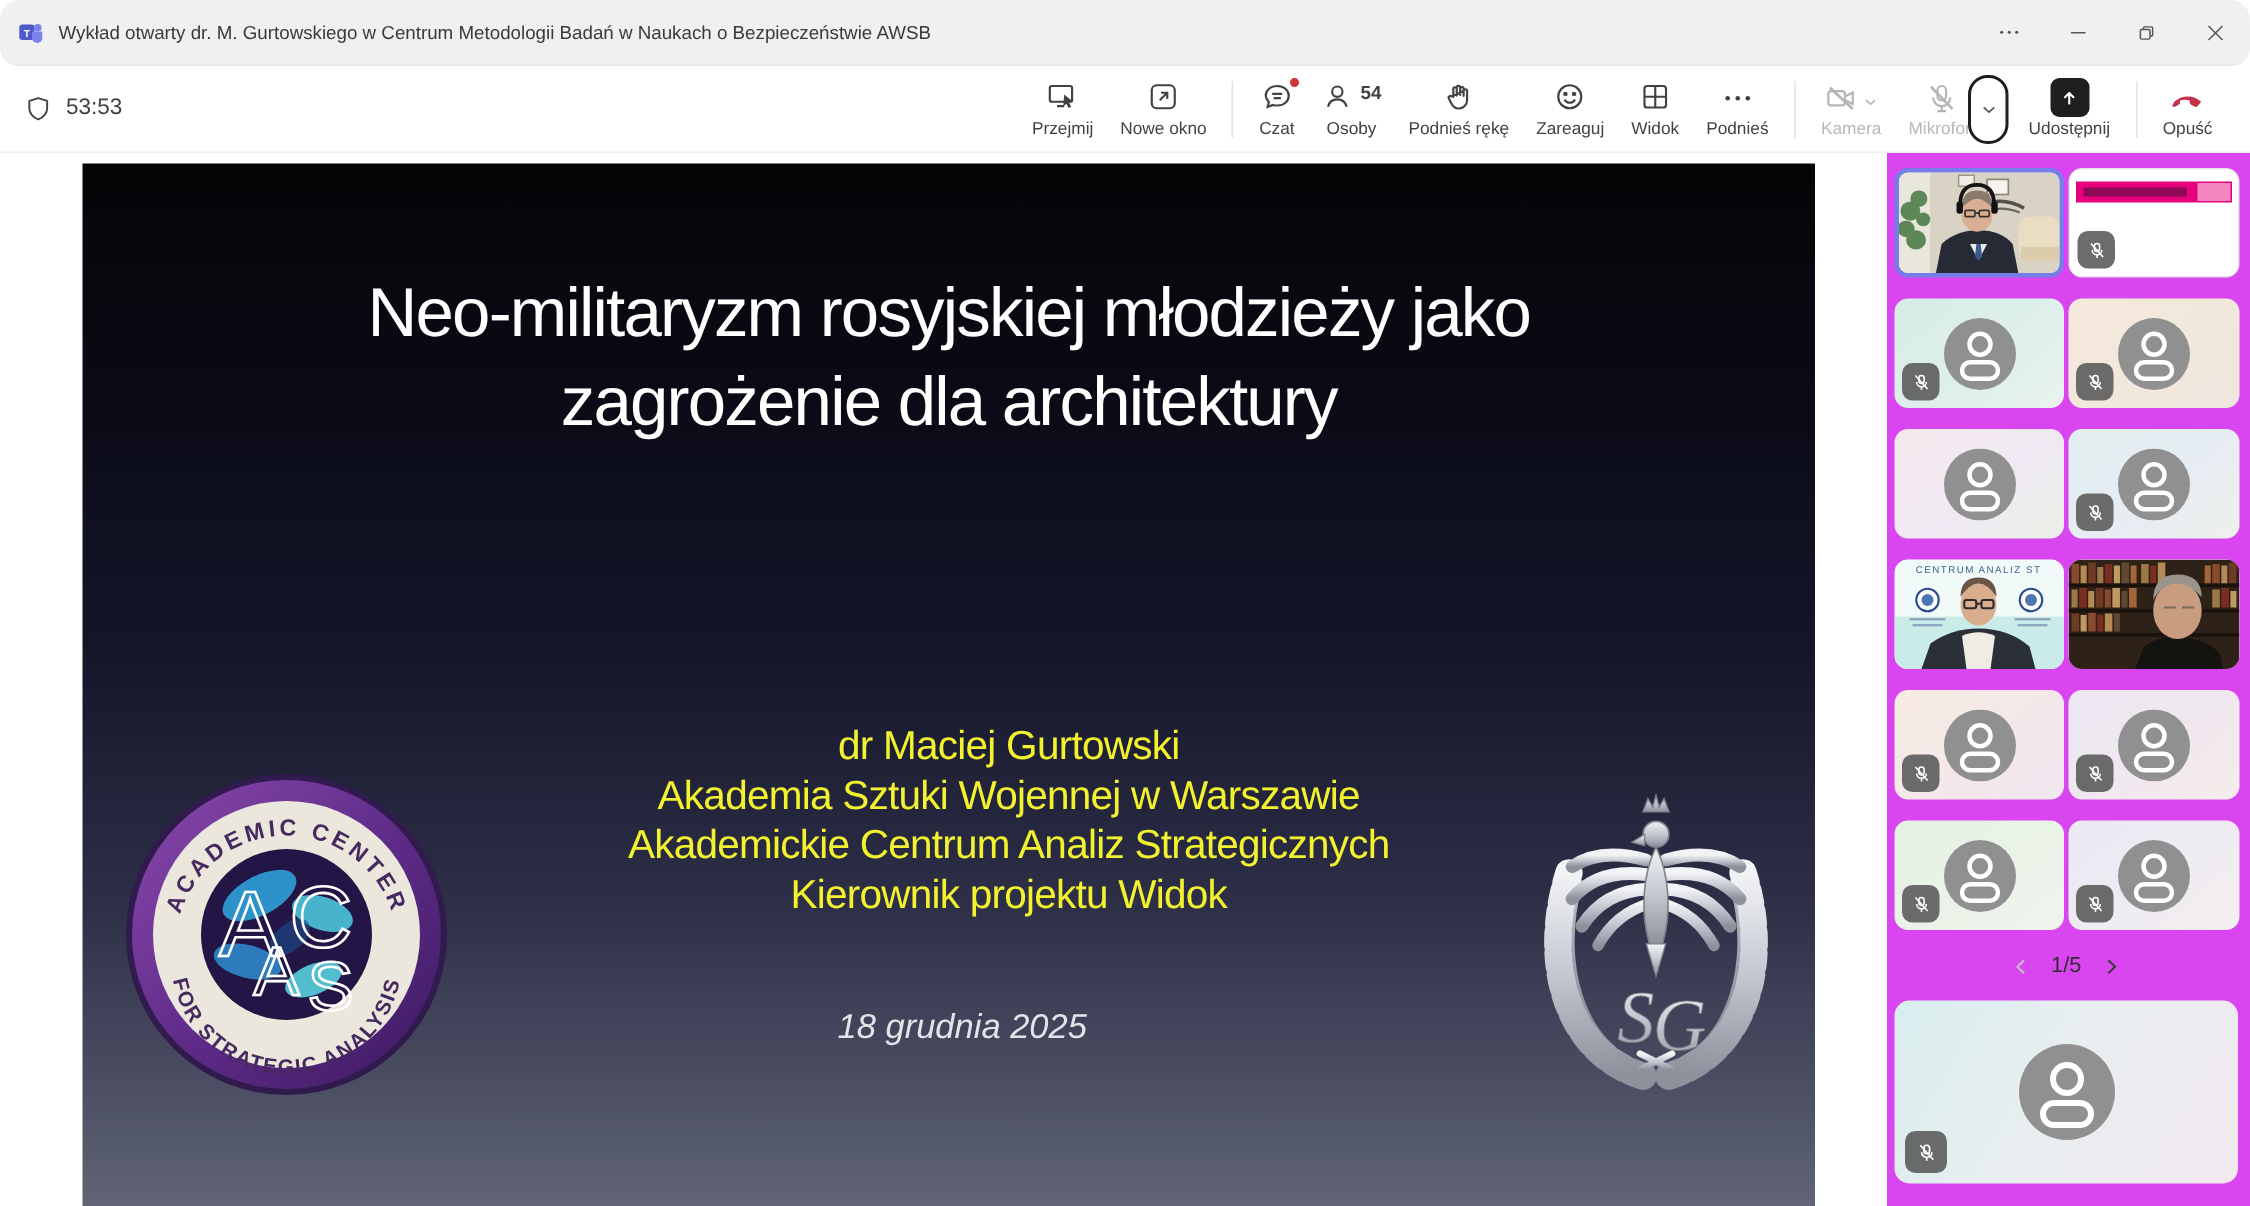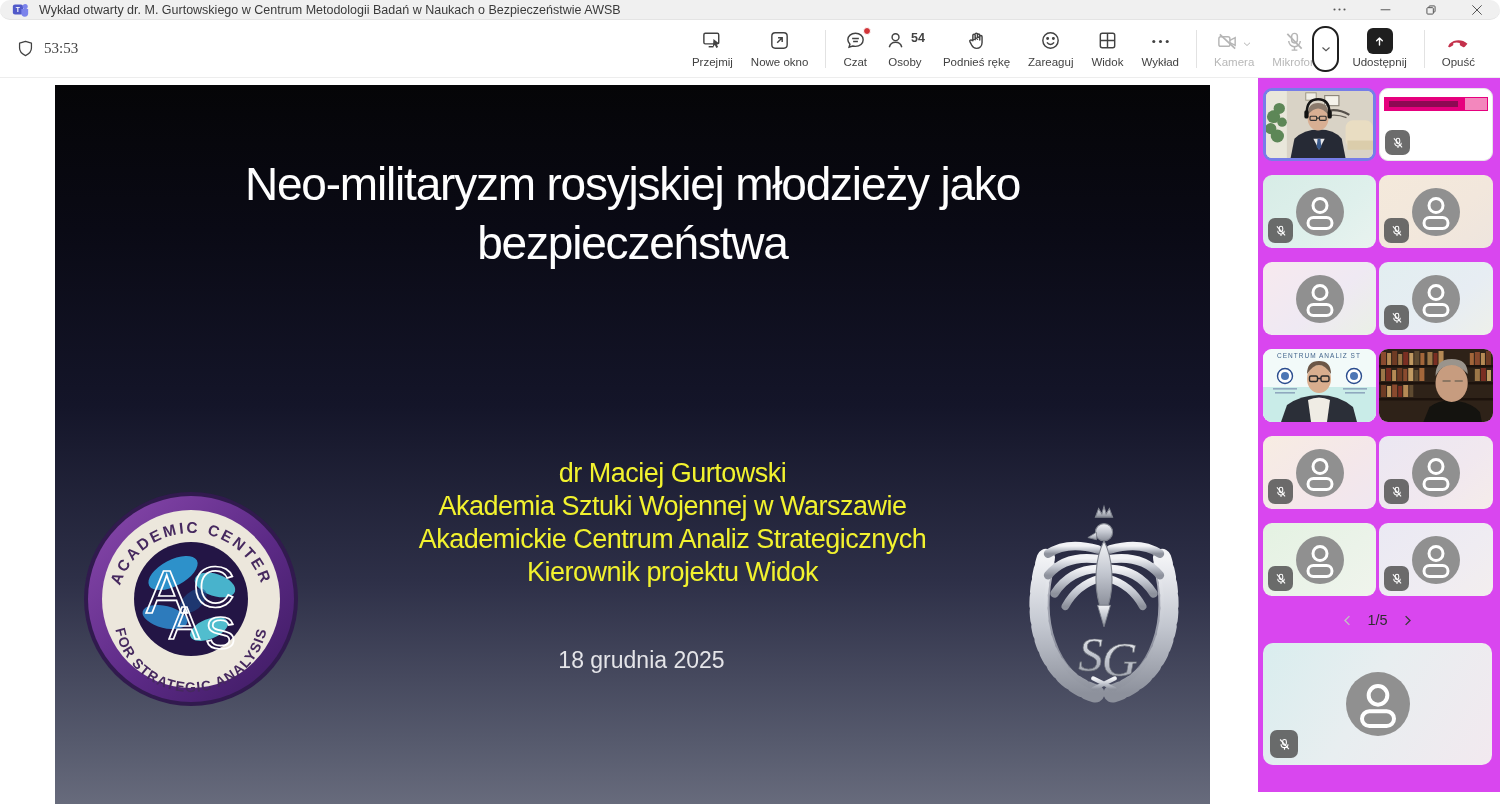--- a/index.html
+++ b/index.html
@@ -1,30 +1,30 @@
 <!DOCTYPE html>
 <html><head>
 <meta charset="utf-8">
 <style>
   * { margin:0; padding:0; box-sizing:border-box; }
   html,body { width:1500px; height:804px; overflow:hidden; background:#fff;
     font-family:"Liberation Sans", sans-serif; }
 
   
-  .titlebar { height:20px; background:#f0f0f0; display:flex; align-items:center;
+  .titlebar { height:44px; background:#f0f0f0; display:flex; align-items:center;
     padding-left:12px; border-bottom:1px solid #e4e4e4;border-radius:13px; }
   .titlebar .app-icon { width:17px; height:17px; margin-right:10px; flex:0 0 auto; }
   .titlebar .wtitle { font-size:12.5px; color:#3a3a3a; white-space:nowrap; }
   .titlebar .spacer { flex:1; }
   .winbtn { width:46px; height:31px; display:flex; align-items:center; justify-content:center; color:#555; }
 
   
   .toolbar { height:58px; background:#fff; display:flex; align-items:center;
     padding:0 10px 0 16px; border-bottom:1px solid #ededed; }
-  .timer { display:flex; align-items:center; gap:9px; color:#424242; font-size:15px;font-family:Liberation Serif, serif; }
+  .timer { display:flex; gap:9px; color:#424242; font-size:15px; }
   .tb-spacer { flex:1; }
   .btn { display:flex; flex-direction:column; align-items:center; gap:3px; padding:0 9px; cursor:default; }
   .iconrow { display:flex; align-items:flex-start; height:24px; position:relative; }
   .btn .lbl { font-size:11.5px; color:#424242; white-space:nowrap; }
   .btn.disabled .lbl { color:#b8b8b8; }
   .vsep { width:1px; height:38px; background:#e2e2e2; margin:0 8px; }
   .reddot { position:absolute; top:-2px; right:-4px; width:8px; height:8px; border-radius:50%;
     background:#d13438; border:1.5px solid #fff; }
   .count { font-size:12.5px; font-weight:700; color:#424242; margin-left:3px; margin-top:2px; }
   .chev-mini { margin-left:2px; margin-top:6px; }
@@ -36,21 +36,21 @@
   
   .main { display:flex; height:714px; }
   .stage { position:relative; width:1258px; height:714px; background:#fff; }
   .slide { position:absolute; left:55px; top:7px; width:1155px; height:801px;
     background:linear-gradient(180deg,#050507 0%,#0a0a15 18%,#141529 40%,#2e3048 62%,#565a6d 82%,#7e8190 100%); }
   .s-title { position:absolute; top:70px; left:0; right:0; text-align:center; color:#fefefe;
     font-size:46px; line-height:1.28; letter-spacing:-1.2px; font-weight:400; }
   .s-authors { position:absolute; top:372px; left:80px; right:0; text-align:center;
     color:#f2f22e; font-size:27px; line-height:1.22; letter-spacing:-0.5px; }
   .s-date { position:absolute; top:562px; left:18px; right:0; text-align:center;
-    color:#e4e4e8; font-size:23px; }
+    color:#e4e4e8; font-size:23px;font-style:italic; }
   .acas { position:absolute; left:25px; top:403px; width:222px; height:222px; }
   .eagle { position:absolute; left:963px; top:402px; width:172px; height:228px; }
 
   .slidebar { position:absolute; left:48px; top:666px; width:1210px; height:44px; background:#1b1b1b;
     display:flex; align-items:center; padding-left:24px; gap:4px; }
   .nav-item { display:flex; align-items:center; justify-content:center; width:34px; height:34px; }
   .nav-pos { color:#e2e2e2; font-size:13.5px; margin:0 6px; white-space:nowrap; }
 
   
   .sidebar { width:242px; padding:10px 8px 0 5px; background:#d946ef; }
@@ -203,21 +203,21 @@
   </div>
 
   <div class="btn">
     <div class="iconrow" style="align-items:center;">
         <svg width="23" height="23" viewBox="0 0 24 24" fill="#424242">
           <circle cx="5" cy="12" r="1.6"></circle>
           <circle cx="12" cy="12" r="1.6"></circle>
           <circle cx="19" cy="12" r="1.6"></circle>
         </svg>
       </div>
-    <span class="lbl">Wykład</span>
+    <span class="lbl">Podnieś</span>
   </div>
 
   <div class="vsep"></div>
 
   <div class="btn disabled">
     <div class="iconrow" style="align-items:center;">
       <svg width="23" height="23" viewBox="0 0 24 24" fill="none" stroke="#b5b5b5" stroke-width="1.5">
         <rect x="3" y="7" width="11.5" height="10" rx="2"></rect>
           <path d="M14.5 10.8l5.5-2.8v8l-5.5-2.8"></path>
           <path d="M4 4.5L20 19.5" stroke-width="1.8"></path>
@@ -269,21 +269,21 @@
     <span class="lbl">Opuść</span>
   </div>
 </div>
 
 <div class="main">
 
   <div class="stage">
     <div class="slide">
       <div class="s-title">
         <div>Neo-militaryzm rosyjskiej młodzieży jako</div>
-        <div>bezpieczeństwa</div>
+        <div>zagrożenie dla architektury</div>
       </div>
 
       <div class="s-authors">
         <div>dr Maciej Gurtowski</div>
         <div>Akademia Sztuki Wojennej w Warszawie</div>
         <div>Akademickie Centrum Analiz Strategicznych</div>
         <div>Kierownik projektu Widok</div>
       </div>
 
       <div class="s-date">18 grudnia 2025</div>

